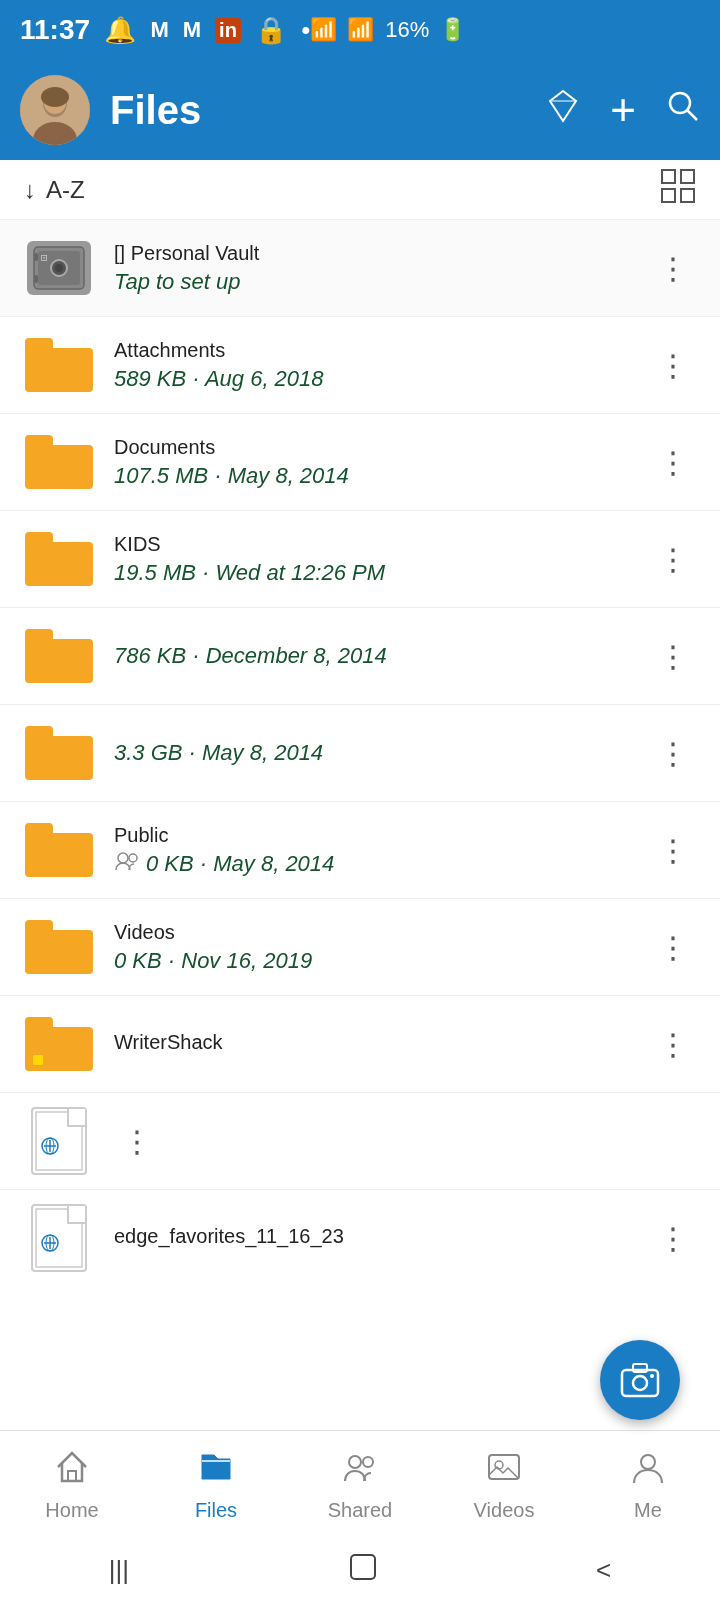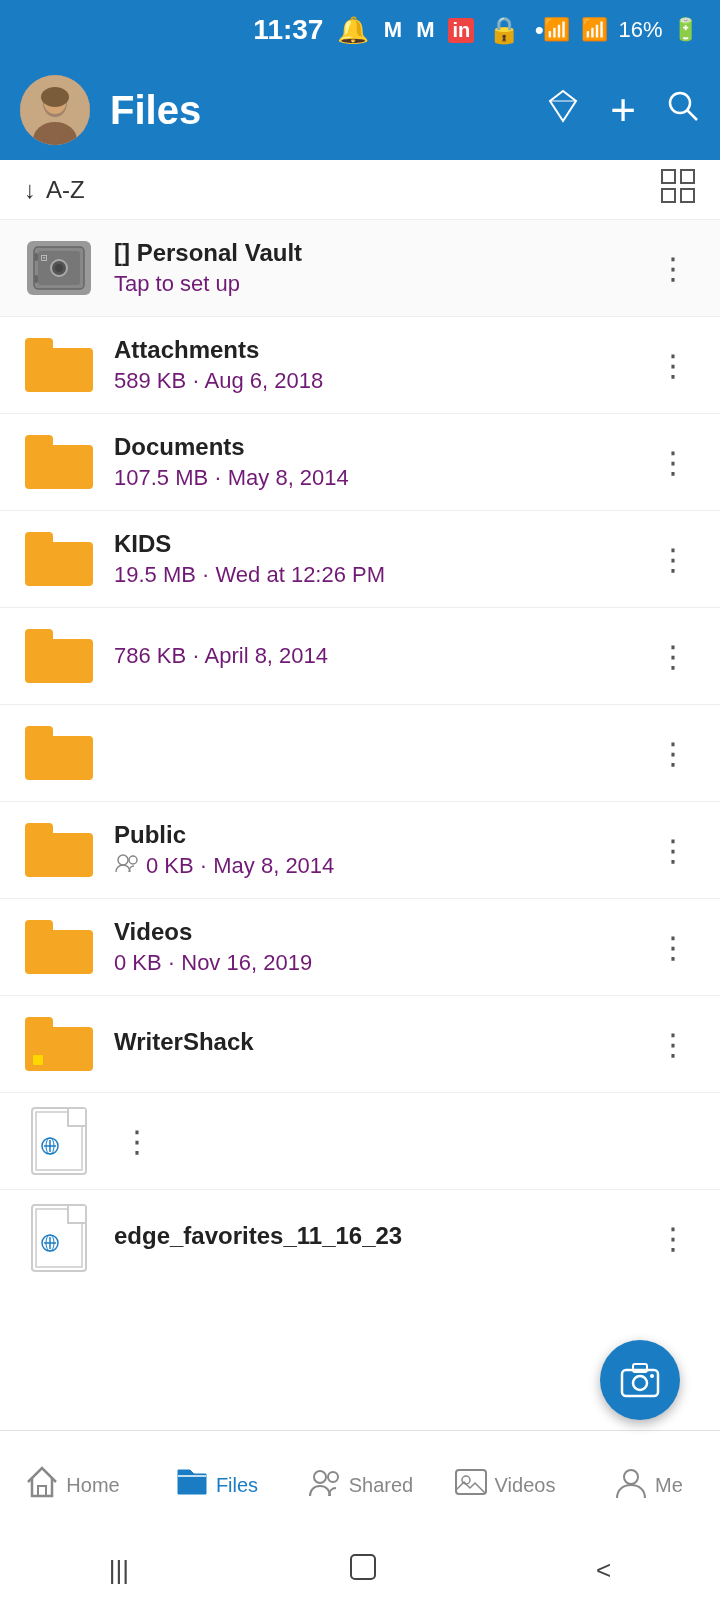--- a/index.html
+++ b/index.html
@@ -11,21 +11,21 @@
       background: #fff;
       position: relative;
     }
 
     
     .status-bar {
       background: #1a7dc4;
       height: 60px;
       display: flex;
       align-items: center;
-      justify-content: flex-end;
+      justify-content: flex-start;
       padding: 16px 20px;
       color: white;
       font-size: 26px;
       font-weight: 500;
     }
     .status-left { display: flex; align-items: center; gap: 14px; }
     .status-right { display: flex; align-items: center; gap: 10px; font-size: 22px; }
     .status-time { font-size: 28px; font-weight: bold; }
 
     
@@ -164,31 +164,32 @@
       right: 0;
       width: 16px;
       height: 16px;
       background: #fff;
       border-left: 2px solid #ccc;
       border-bottom: 2px solid #ccc;
     }
 
     .file-info { flex: 1; }
     .file-name {
-      font-size: 24px;
+      font-size: 20px;
       color: #222;
-      font-weight: 700;
+      font-weight: 400;
       margin-bottom: 4px;
     }
     .file-meta {
       font-size: 22px;
-      color: #701a75;
+      color: #14532d;
       display: flex;
       align-items: center;
       gap: 6px;
+      font-style: italic;
     }
     .more-icon {
       color: #555;
       font-size: 30px;
       padding: 8px;
       cursor: pointer;
     }
 
     
     .vault-item {
@@ -234,21 +235,21 @@
       width: 720px;
       height: 110px;
       background: #fff;
       border-top: 1px solid #e0e0e0;
       display: flex;
       align-items: center;
     }
     .nav-item {
       flex: 1;
       display: flex;
-      flex-direction: row;
+      flex-direction: column;
       align-items: center;
       justify-content: center;
       gap: 6px;
       cursor: pointer;
       height: 100%;
     }
     .nav-icon { font-size: 34px; color: #888; }
     .nav-icon.active { color: #1a7dc4; }
     .nav-label { font-size: 20px; color: #888; }
     .nav-label.active { color: #1a7dc4; }
@@ -270,21 +271,21 @@
   </style>
 </head>
 <body>
 
 <div class="status-bar">
   <div class="status-left">
     <span class="status-time">11:37</span>
     <span>🔔</span>
     <span style="font-size:22px;font-weight:bold;">M</span>
     <span style="font-size:22px;font-weight:bold;">M</span>
-    <span style="font-size:20px;background:#ef4444;padding:1px 4px;border-radius:3px;font-weight:bold;">in</span>
+    <span style="font-size:20px;background:#c2410c;padding:1px 4px;border-radius:3px;font-weight:bold;">in</span>
     <span>🔒</span>
     <span>•</span>
   </div>
   <div class="status-right">
     <span>📶</span>
     <span>📶</span>
     <span>16%</span>
     <span>🔋</span>
   </div>
 </div>
@@ -402,33 +403,34 @@
   </div>
 
   <div class="file-item">
     <div class="file-icon-wrap">
       <div class="folder-icon">
         <div class="folder-tab"></div>
         <div class="folder-body"></div>
       </div>
     </div>
     <div class="file-info">
-      <div class="file-meta">786 KB · April 8, 2014</div>
-    </div>
-    <span class="more-icon">⋮</span>
-  </div>
-
-  <div class="file-item">
-    <div class="file-icon-wrap">
-      <div class="folder-icon">
-        <div class="folder-tab"></div>
-        <div class="folder-body"></div>
-      </div>
-    </div>
-    <div class="file-info">
+      <div class="file-meta">786 KB · December 8, 2014</div>
+    </div>
+    <span class="more-icon">⋮</span>
+  </div>
+
+  <div class="file-item">
+    <div class="file-icon-wrap">
+      <div class="folder-icon">
+        <div class="folder-tab"></div>
+        <div class="folder-body"></div>
+      </div>
+    </div>
+    <div class="file-info">
+      <div class="file-meta">3.3 GB · May 8, 2014</div>
     </div>
     <span class="more-icon">⋮</span>
   </div>
 
   <div class="file-item">
     <div class="file-icon-wrap">
       <div class="folder-icon">
         <div class="folder-tab"></div>
         <div class="folder-body"></div>
       </div>

